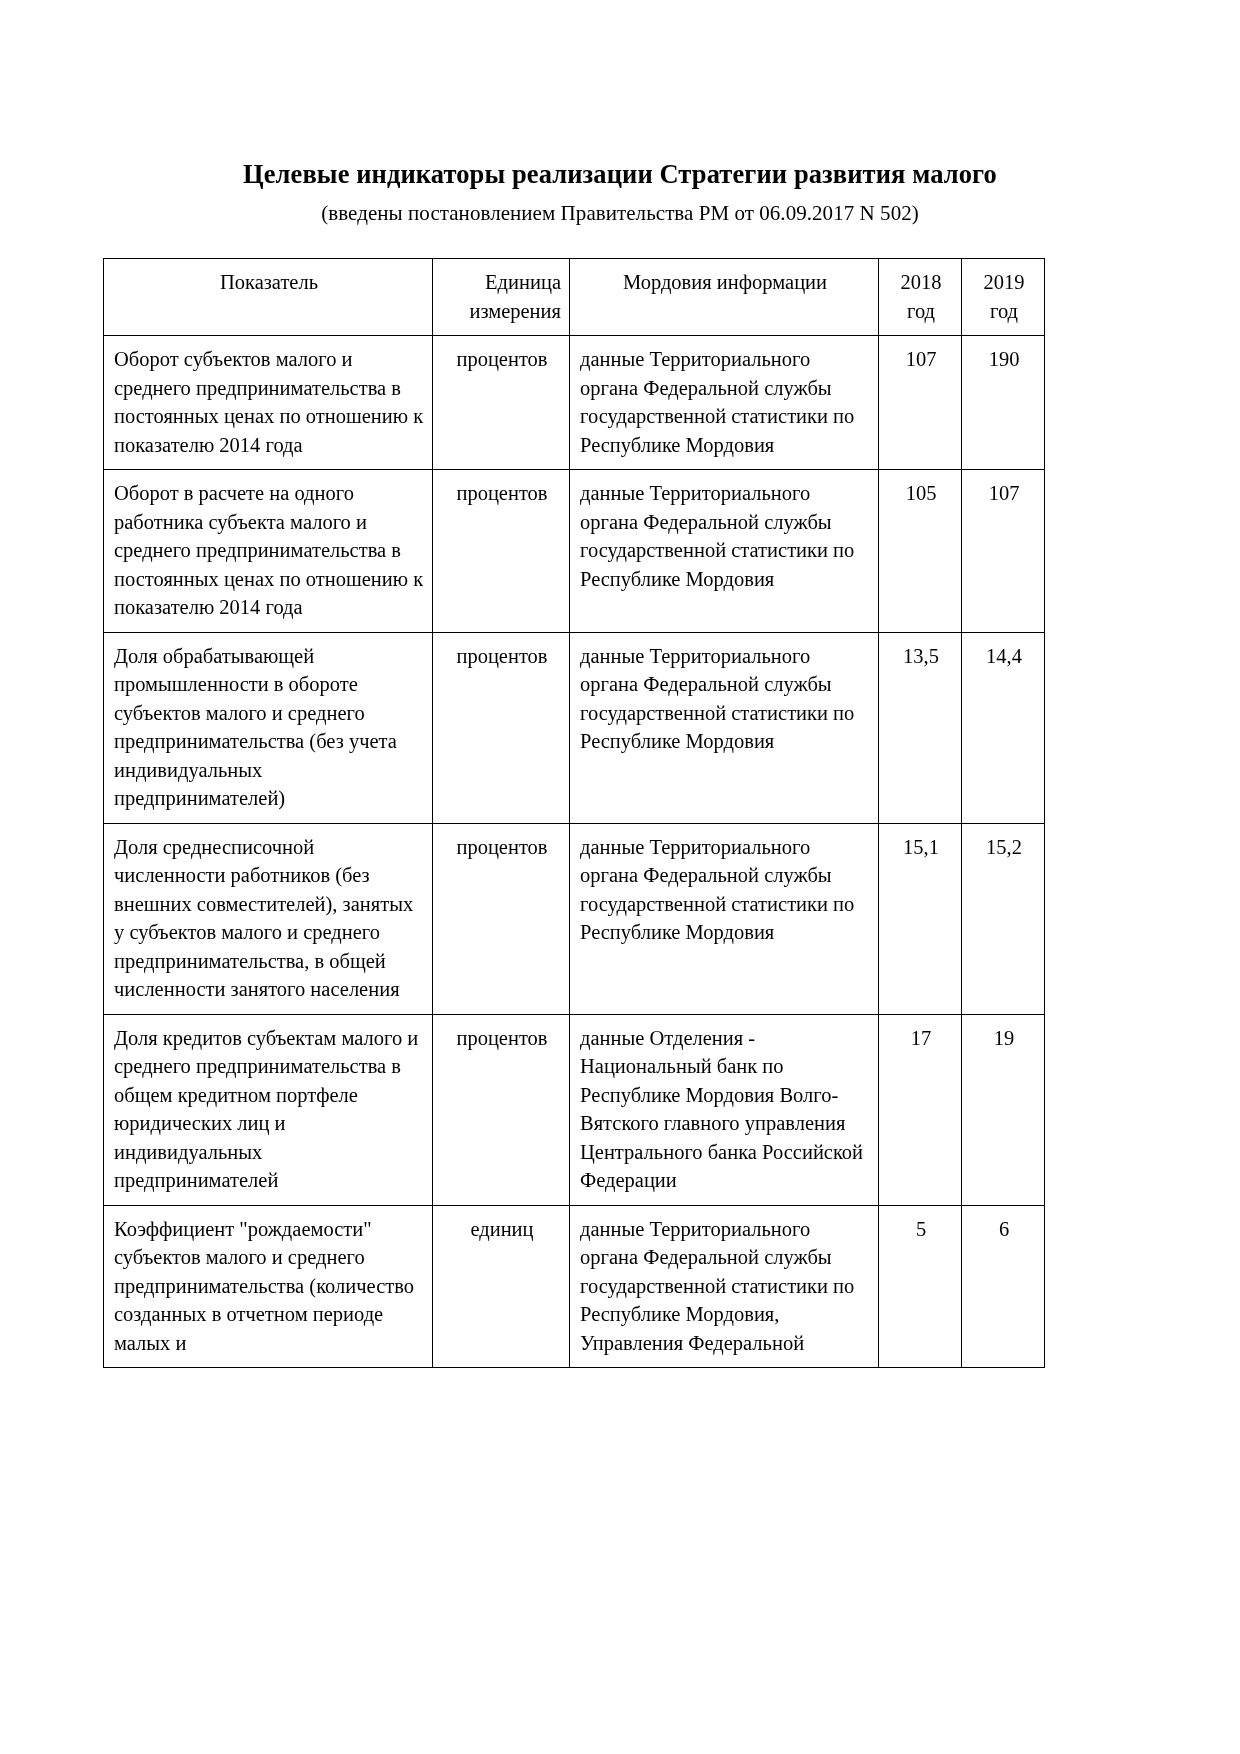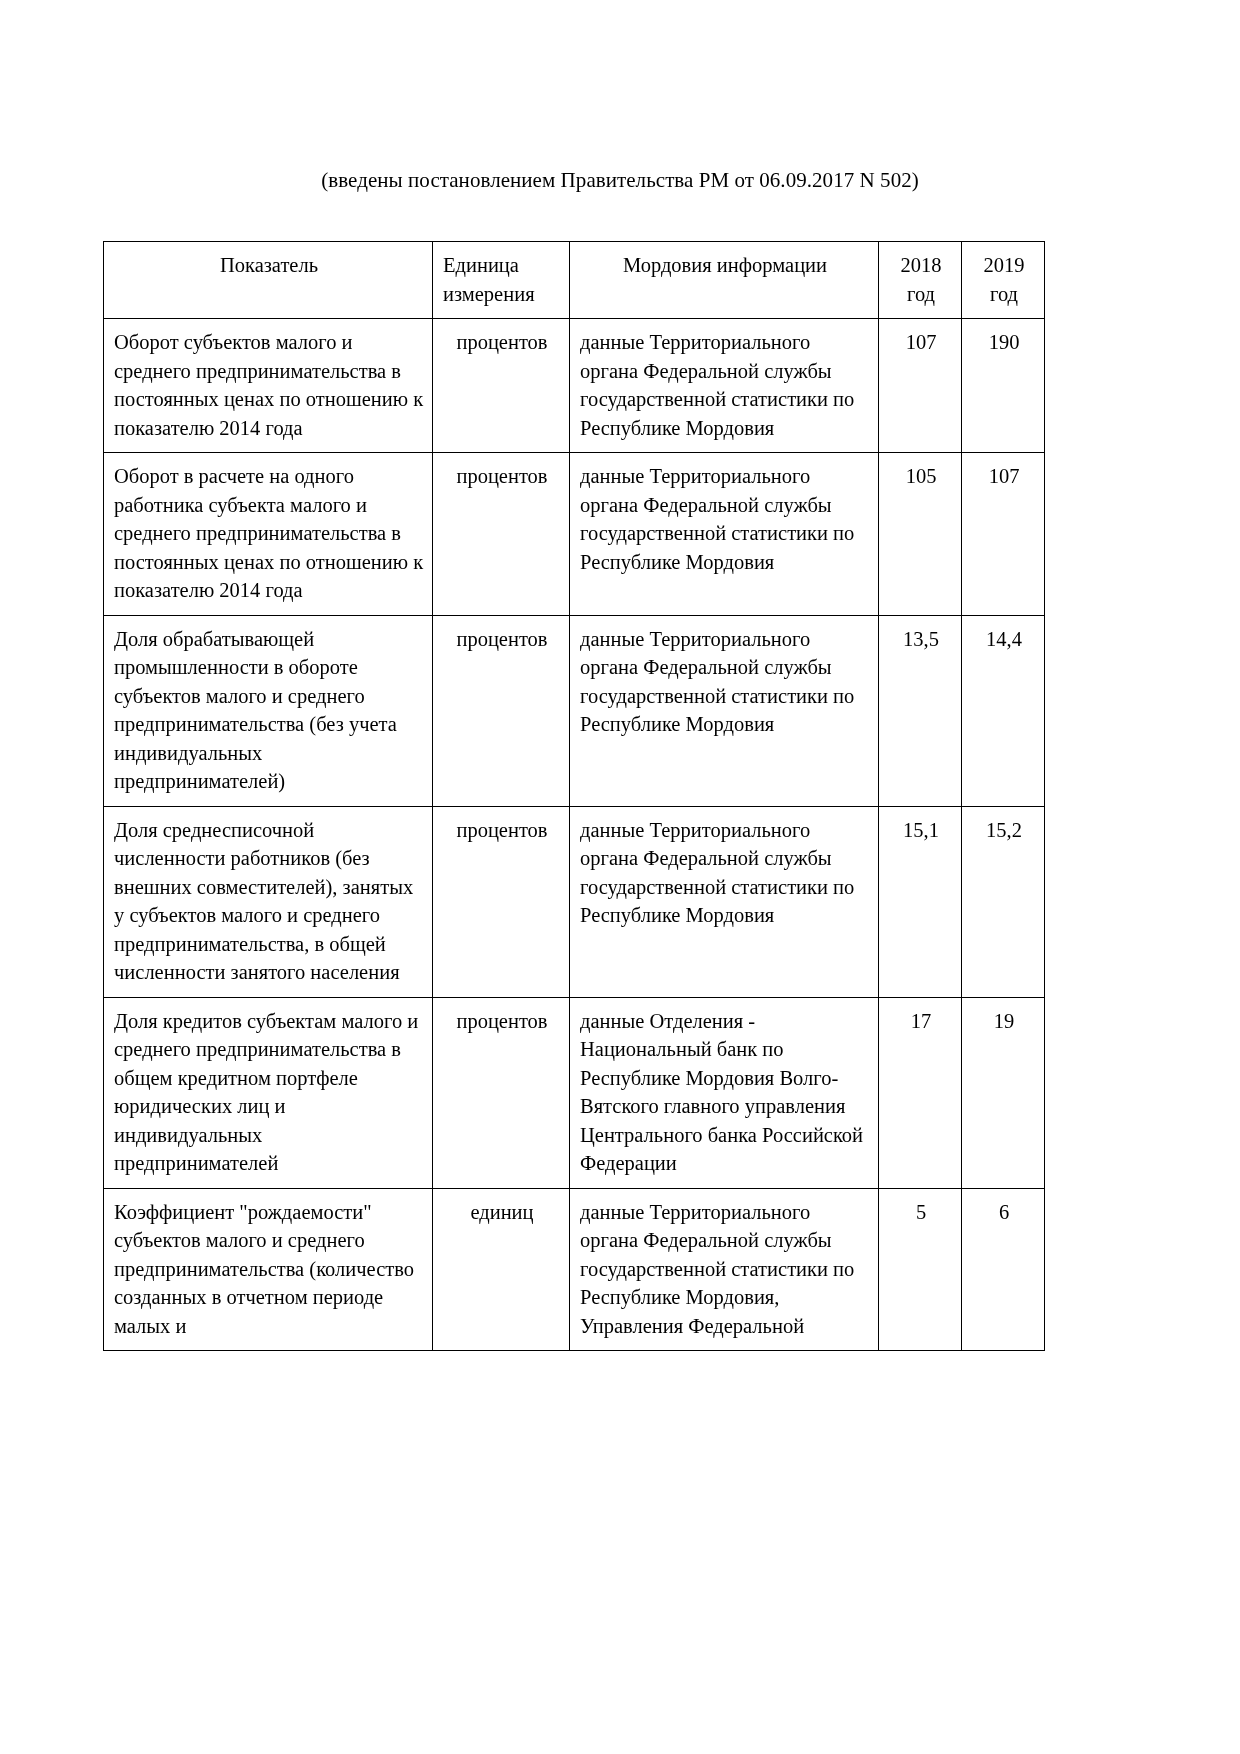--- a/index.html
+++ b/index.html
@@ -36,52 +36,53 @@
   }
   .subtitle-line {
     font-size: 21px;
     font-weight: normal;
     line-height: 33px;
     margin-top: 6px;
     letter-spacing: 0.05px;
   }
   table.indicators {
     border-collapse: collapse;
-    margin-top: 44px;
+    margin-top: 28px;
     margin-left: 103px;
     width: 846px;
     table-layout: fixed;
   }
   table.indicators td,
   table.indicators th {
     border: 1.4px solid #000000;
     vertical-align: top;
     padding: 9px 8px 10px 10px;
     font-size: 20.5px;
     line-height: 28.5px;
     font-weight: normal;
   }
   th.h-indicator { width: 310px; text-align: center; vertical-align: middle; }
-  th.h-unit      { width: 118px; text-align: left; vertical-align: middle; }
+  th.h-unit      { width: 118px; text-align: right; vertical-align: middle; }
   th.h-source    { width: 290px; text-align: center; vertical-align: middle; }
   th.h-year      { width: 64px;  text-align: center; vertical-align: middle; }
 
   td.c-indicator { text-align: left; }
   td.c-unit      { text-align: center; }
   td.c-source    { text-align: left; }
   td.c-year      { text-align: center; }
 
   .hdr-sub { display: block; }
 </style>
 </head>
 <body>
 
 <div class="page">
 
   <div class="title-block">
+    <div class="title-line">Целевые индикаторы реализации Стратегии развития малого</div>
     <div class="subtitle-line">(введены постановлением Правительства РМ от 06.09.2017 N 502)</div>
   </div>
 
   <table class="indicators">
     <thead>
       <tr>
         <th class="h-indicator">Показатель</th>
         <th class="h-unit">
           <span class="hdr-sub">Единица</span>
           <span class="hdr-sub">измерения</span>

